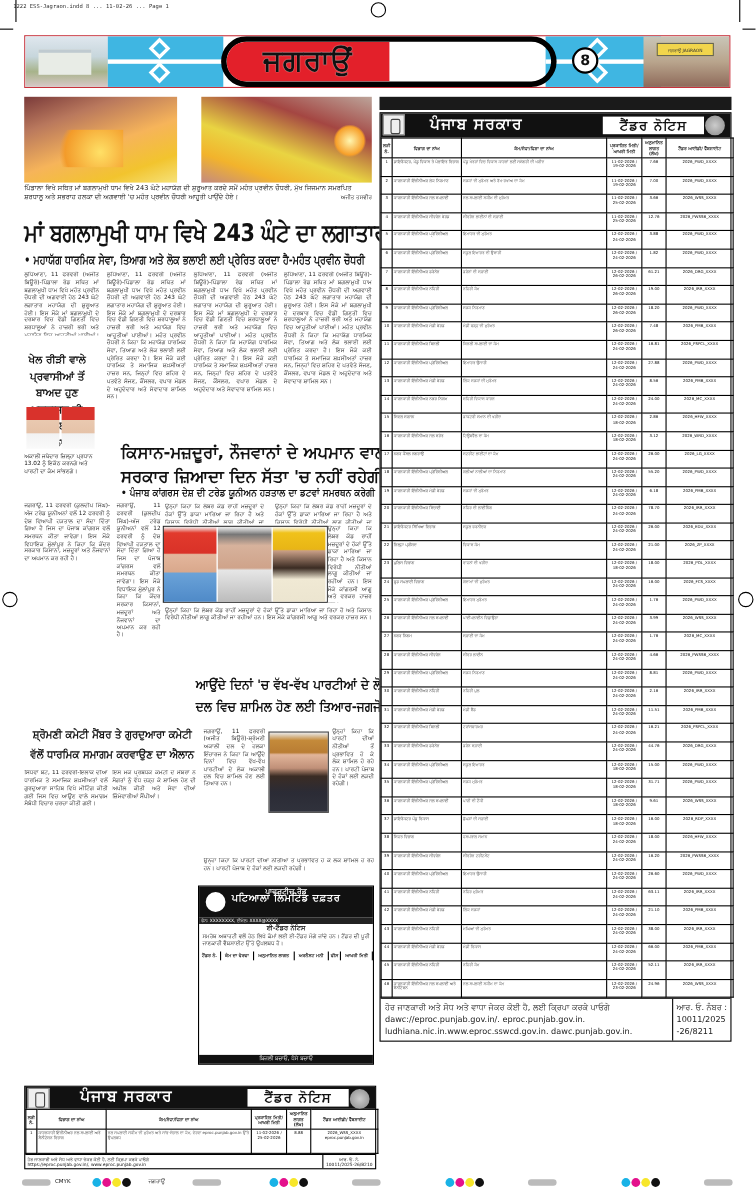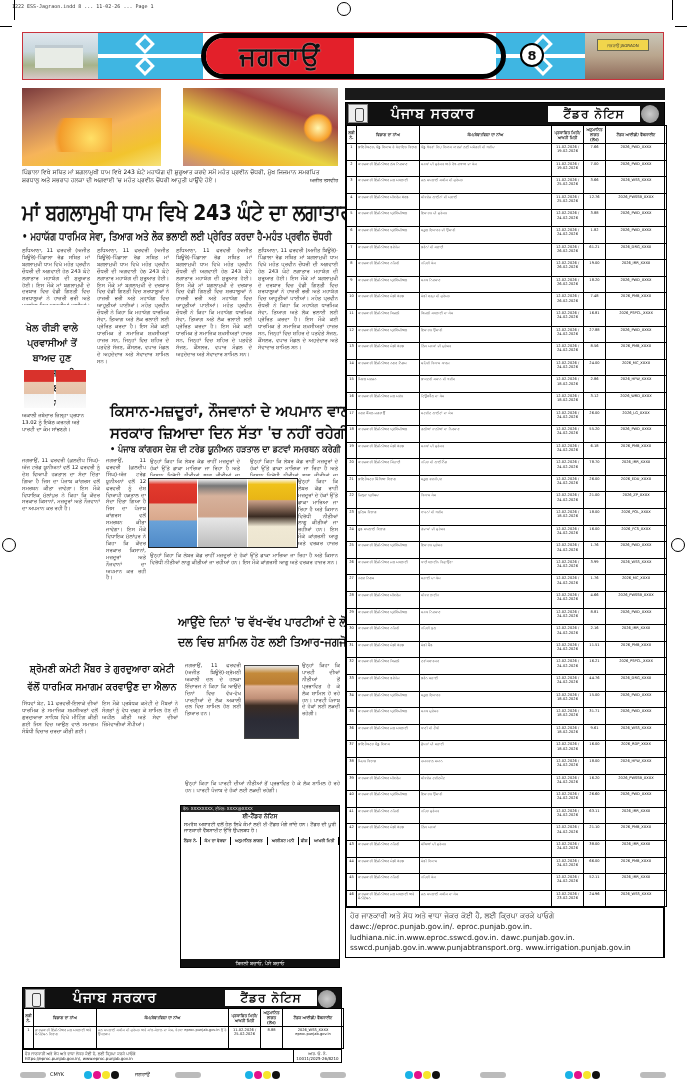--- a/index.html
+++ b/index.html
@@ -169,20 +169,25 @@
 <div class="textcol" style="left:185px;top:780px;width:155px;height:20px">ਉਨ੍ਹਾਂ ਕਿਹਾ ਕਿ ਪਾਰਟੀ ਦੀਆਂ ਨੀਤੀਆਂ ਤੋਂ ਪ੍ਰਭਾਵਿਤ ਹੋ ਕੇ ਲੋਕ ਸ਼ਾਮਿਲ ਹੋ ਰਹੇ ਹਨ। ਪਾਰਟੀ ਪੰਜਾਬ ਦੇ ਹੱਕਾਂ ਲਈ ਲੜਦੀ ਰਹੇਗੀ।</div>
 
 <div class="h4">
   <div>ਸ਼੍ਰੋਮਣੀ ਕਮੇਟੀ ਮੈਂਬਰ ਤੇ ਗੁਰਦੁਆਰਾ ਕਮੇਟੀ</div>
   <div>ਵੱਲੋਂ ਧਾਰਮਿਕ ਸਮਾਗਮ ਕਰਵਾਉਣ ਦਾ ਐਲਾਨ</div>
 </div>
 <div class="textcol" style="left:22px;top:700px;width:76px;height:272px">ਸਿੱਧਵਾਂ ਬੇਟ, 11 ਫਰਵਰੀ-ਇਲਾਕੇ ਦੀਆਂ ਧਾਰਮਿਕ ਤੇ ਸਮਾਜਿਕ ਸ਼ਖ਼ਸੀਅਤਾਂ ਵਲੋਂ ਗੁਰਦੁਆਰਾ ਸਾਹਿਬ ਵਿਖੇ ਮੀਟਿੰਗ ਕੀਤੀ ਗਈ ਜਿਸ ਵਿਚ ਆਉਣ ਵਾਲੇ ਸਮਾਗਮ ਸੰਬੰਧੀ ਵਿਚਾਰ ਚਰਚਾ ਕੀਤੀ ਗਈ।</div>
 <div class="textcol" style="left:102px;top:700px;width:76px;height:272px">ਇਸ ਮੌਕੇ ਪ੍ਰਬੰਧਕ ਕਮੇਟੀ ਦੇ ਮੈਂਬਰਾਂ ਨੇ ਸੰਗਤਾਂ ਨੂੰ ਵੱਧ ਚੜ੍ਹ ਕੇ ਸ਼ਾਮਿਲ ਹੋਣ ਦੀ ਅਪੀਲ ਕੀਤੀ ਅਤੇ ਸੇਵਾ ਦੀਆਂ ਜ਼ਿੰਮੇਵਾਰੀਆਂ ਸੌਂਪੀਆਂ।</div>
 
 <div class="ad">
+  <div class="ad-head">
+    <div class="ad-logo"></div>
+    <div class="ad-org1">ਪਾਵਰਟੀਚ ਰੋਡ</div>
+    <div class="ad-org2">ਪਟਿਆਲਾ ਲਿਮਟਿਡ ਦਫ਼ਤਰ</div>
+  </div>
   <div class="ad-contact">ਫੋਨ: XXXXXXXX, ਈਮੇਲ: XXXX@XXXX</div>
   <div class="ad-title">ਈ-ਟੈਂਡਰ ਨੋਟਿਸ</div>
   <div class="ad-body">ਸਮਰੱਥ ਅਥਾਰਟੀ ਵਲੋਂ ਹੇਠ ਲਿਖੇ ਕੰਮਾਂ ਲਈ ਈ-ਟੈਂਡਰ ਮੰਗੇ ਜਾਂਦੇ ਹਨ। ਟੈਂਡਰ ਦੀ ਪੂਰੀ ਜਾਣਕਾਰੀ ਵੈੱਬਸਾਈਟ ਉੱਤੇ ਉਪਲਬਧ ਹੈ।</div>
   <table class="ad-table">
     <tbody>
         <tr>
       <th>ਟੈਂਡਰ ਨੰ.</th>
       <th>ਕੰਮ ਦਾ ਵੇਰਵਾ</th>
       <th>ਅਨੁਮਾਨਿਤ ਲਾਗਤ</th>
       <th>ਅਰਨੈਸਟ ਮਨੀ</th>
@@ -590,21 +595,24 @@
           <td class="c" style="height: 16.6px;">24.96</td>
           <td class="c" style="height: 16.6px;">2026_WSS_XXXX</td>
         </tr>
       </tbody>
   </table>
   <div class="tender-foot">
     <div class="tf-text">
       <div>ਹੋਰ ਜਾਣਕਾਰੀ ਅਤੇ ਸੋਧ ਅਤੇ ਵਾਧਾ ਜੇਕਰ ਕੋਈ ਹੈ, ਲਈ ਕ੍ਰਿਪਾ ਕਰਕੇ ਪਾਓਗੇ</div>
       <div>dawc://eproc.punjab.gov.in/. eproc.punjab.gov.in.</div>
       <div>ludhiana.nic.in.www.eproc.sswcd.gov.in. dawc.punjab.gov.in.</div>
-      <div>sswcd.punjab.gov.in.www.punjabtransport.org. www.irrigation.punjab.gov.in</div>
+    </div>
+    <div class="tf-ro">
+      <div>ਆਰ. ਓ. ਨੰਬਰ :</div>
+      <div style="word-break:break-all">10011/2025-26/8211</div>
     </div>
   </div>
 </section>
 
 <section class="tender2">
   <div class="tender-head">
     <div class="emblem"></div>
     <div class="th-title" style="left:50px;top:1px">ਪੰਜਾਬ ਸਰਕਾਰ</div>
     <div class="th-notice" style="top:2px">ਟੈਂਡਰ ਨੋਟਿਸ</div>
     <div class="th-seal"></div>

